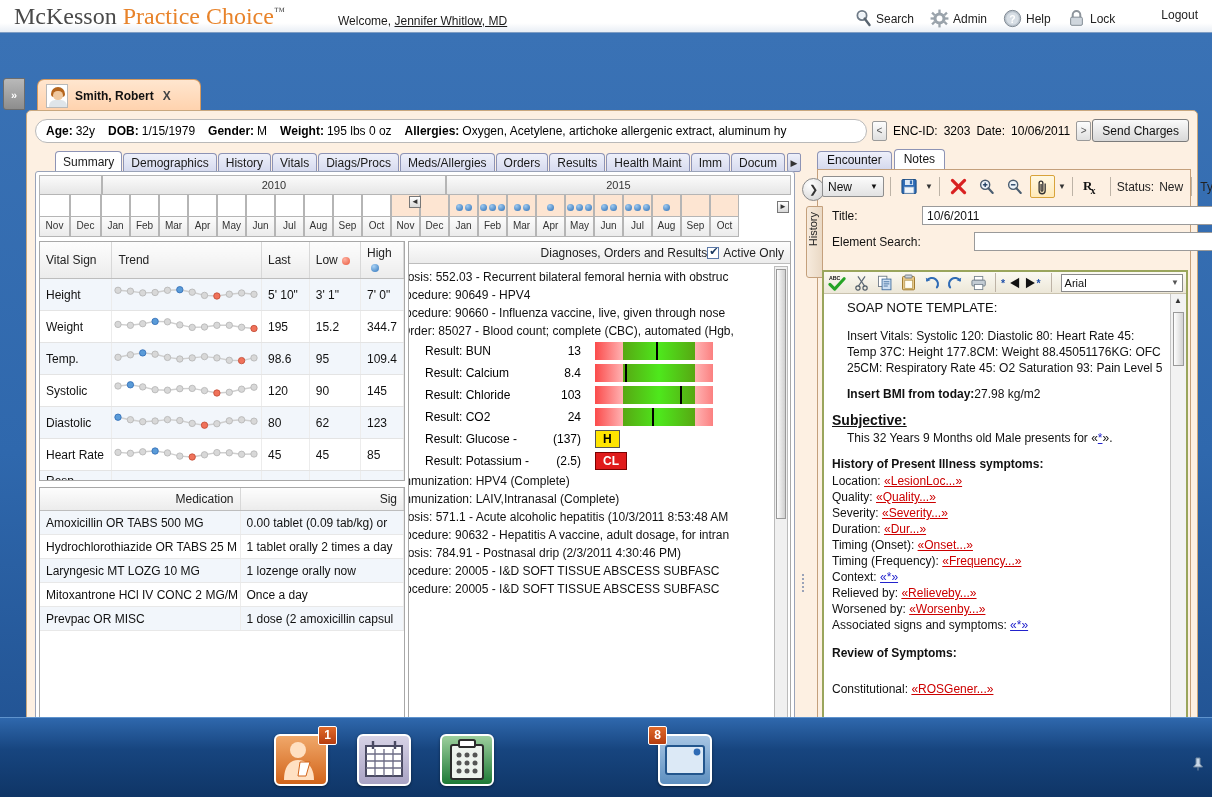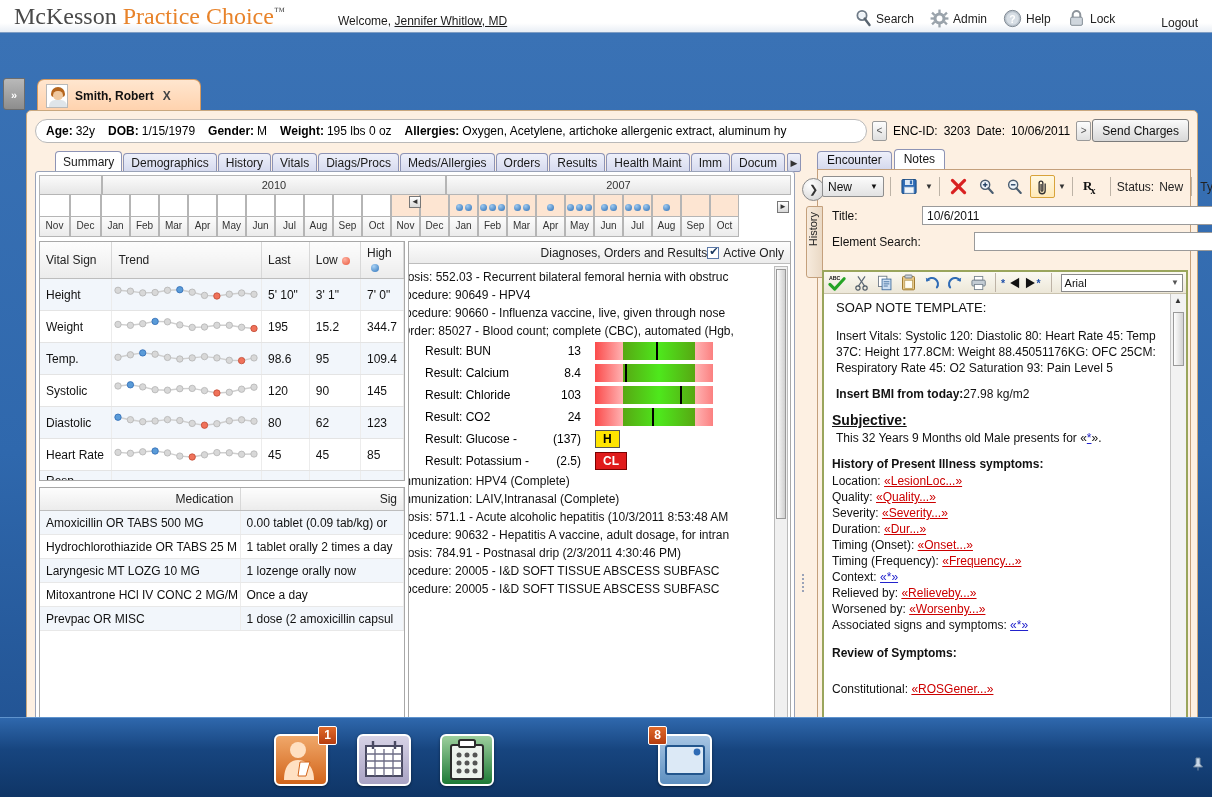--- a/index.html
+++ b/index.html
@@ -19,21 +19,21 @@
     border-bottom:1px solid #7e9dc4;
   }
   #logo{ position:absolute; left:14px; top:3px; font-size:24px; font-family:"Liberation Serif", serif; white-space:nowrap;}
   #logo .mk{ color:#4a4a4a; }
   #logo .pc{ color:#e8832a; }
   #logo .tm{ color:#4a4a4a; font-size:11px; vertical-align:super; }
   #welcome{ position:absolute; left:338px; top:14px; font-size:12px; color:#1b1b1b; }
   #welcome .uname{ text-decoration:underline; }
   .toolitem{ position:absolute; top:6px; height:24px; display:flex; align-items:center; gap:4px; font-size:12px; color:#222; }
   .toolitem .lbl{ padding-top:2px; }
-  #logoutbtn{ position:absolute; right:14px; top:16px; font-size:12px; color:#222; }
+  #logoutbtn{ position:absolute; right:14px; top:8px; font-size:12px; color:#222; }
 
   
   #workspace{
     position:absolute; left:0; top:33px; width:1212px; height:764px;
     background:linear-gradient(to bottom,#3a72b5 0%,#2f68ad 55%,#1f4f8e 100%);
   }
   #collapse-handle{
     position:absolute; left:3px; top:45px; width:22px; height:32px;
     background:linear-gradient(to bottom,#b9b9b9,#8d8d8d);
     border:1px solid #6d6d6d; border-radius:3px 0 0 3px;
@@ -261,21 +261,21 @@
   }
   #notebody{
     position:absolute; left:0; top:22px; width:348px; height:438px;
     padding:6px 8px; overflow:hidden; font-size:12px; color:#111; line-height:16px;
   }
   #notebody .nt-title{ font-size:13px; margin-bottom:12px; }
   #notebody .nt-b{ font-weight:bold; }
   #notebody .nt-h{ font-weight:bold; text-decoration:underline; font-size:14px; }
   #notebody .mrg{ color:#cc0000; text-decoration:underline; }
   #notebody .mrg-s{ color:#2222cc; text-decoration:underline; }
-  #notebody p{ margin:0 0 10px 4px; }
+  #notebody p{ margin:0 0 10px 15px; }
   #notebody .tight{ margin:0; }
   #note-vscroll{ position:absolute; right:0; top:22px; width:16px; height:438px;
     background:#f2f2f2; border-left:1px solid #c6c6c6; }
   #note-vscroll .nthumb{ position:absolute; left:2px; top:18px; width:11px; height:54px;
     background:linear-gradient(to right,#fefefe,#d2d2d2); border:1px solid #9a9a9a; }
   #note-vscroll .na{ position:absolute; left:3px; font-size:8px; color:#333; }
 
   
   #taskbar{
     position:absolute; left:0; bottom:0; width:1212px; height:80px;
@@ -403,21 +403,21 @@
       <div class="ctab">Docum</div>
       <div id="tab-overflow">▶</div>
     </div>
 
     <div id="chartarea">
 
       <div id="timeline">
         <div class="tl-row">
           <div class="tl-year" style="width:63px;"></div>
           <div class="tl-year" style="width:344px;">2010</div>
-          <div class="tl-year" style="width:345px;">2007</div>
+          <div class="tl-year" style="width:345px;">2015</div>
         </div>
         <div class="tl-row" id="tl-events">
             <div class="tl-evt" style="width: 31px;">
               <div style="position:absolute;bottom:2px;left:0;right:0;text-align:center;white-space:nowrap;"></div>
             </div>
             <div class="tl-evt" style="width: 31px;">
               <div style="position:absolute;bottom:2px;left:0;right:0;text-align:center;white-space:nowrap;"></div>
             </div>
             <div class="tl-evt" style="width: 29px;">
               <div style="position:absolute;bottom:2px;left:0;right:0;text-align:center;white-space:nowrap;"></div>

